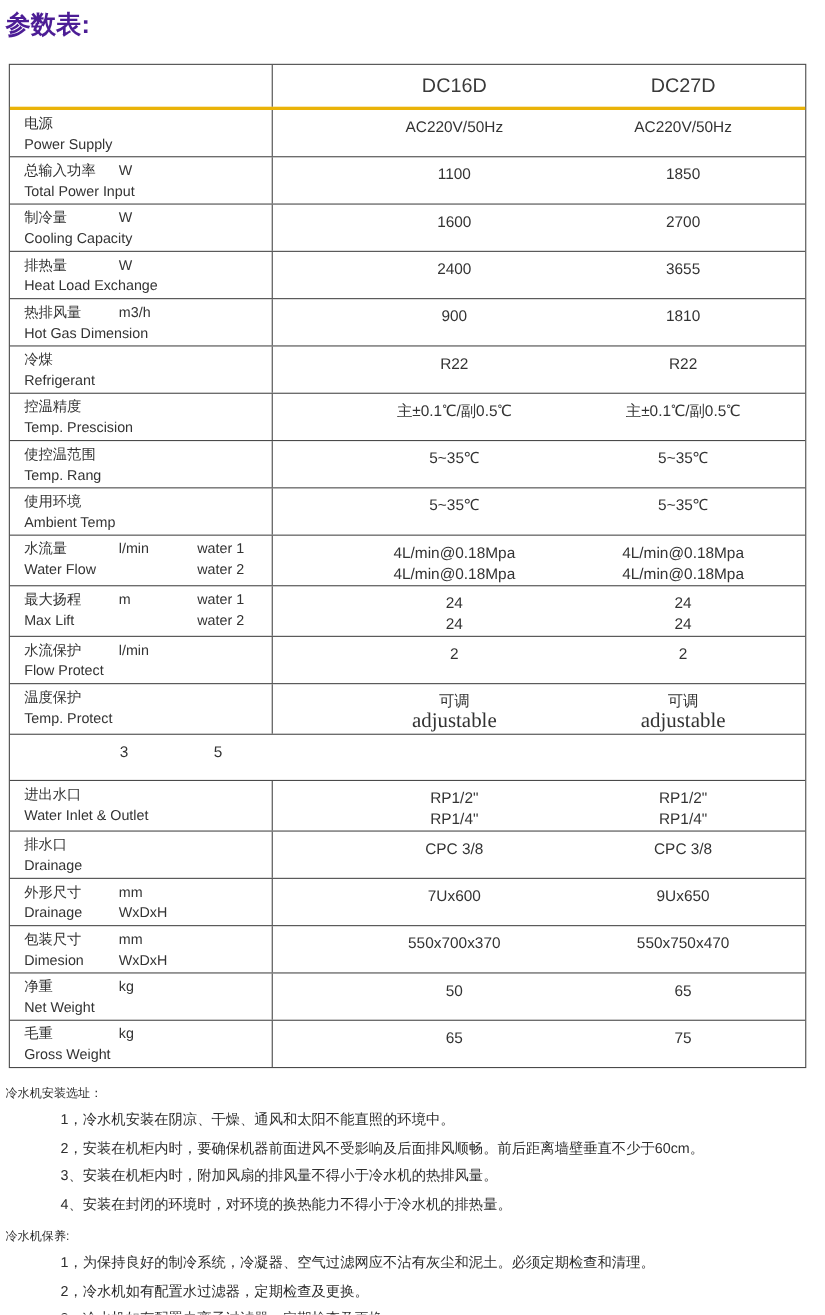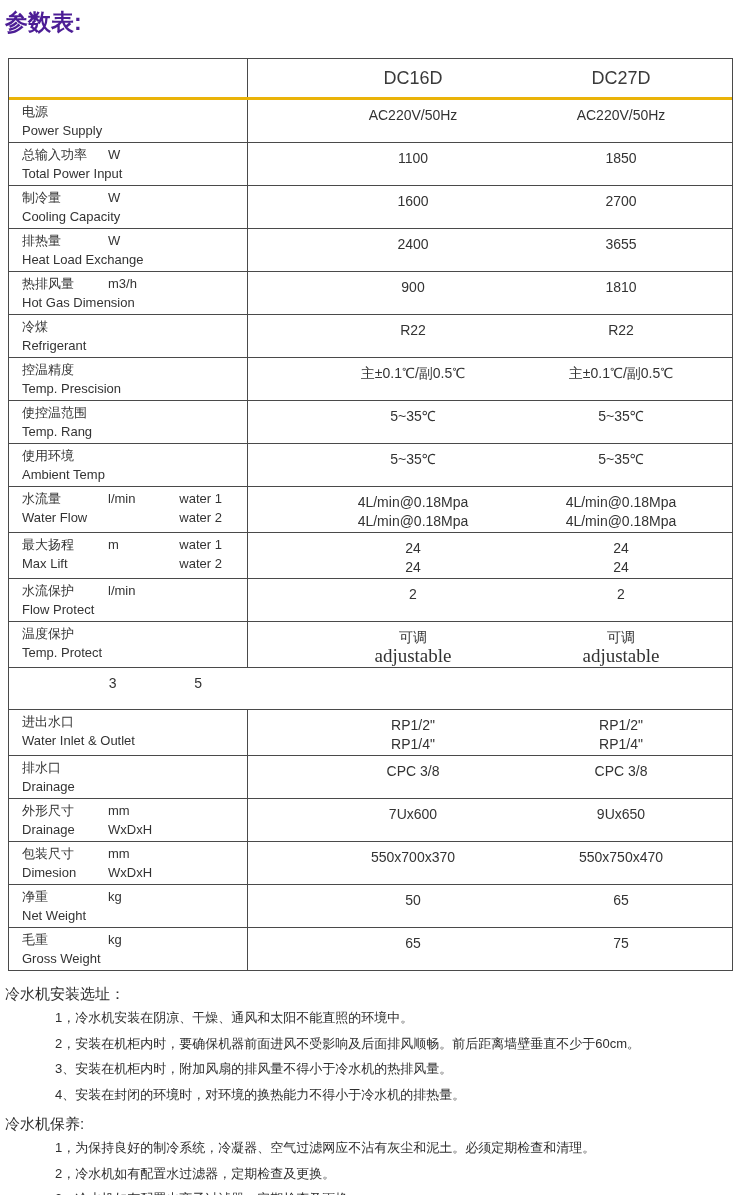--- a/index.html
+++ b/index.html
@@ -84,21 +84,21 @@
   .v.c2{padding-left:20px;}
   .serif{
     font-family:"Liberation Serif", serif;
     font-size:19px;
   }
   
   .notes{margin:12px 8px 0 5px;color:#2e2e2e;}
   .note-section{margin:0 0 4px 0;}
   .note-section + .note-section{margin-top:6px;}
   .note-heading{
-    font-size:15px;
+    font-size:11px;
     line-height:22px;
   }
   .note-item{
     padding-left:50px;
     font-size:13px;
     line-height:25.5px;
   }
 </style>
 </head>
 <body>

